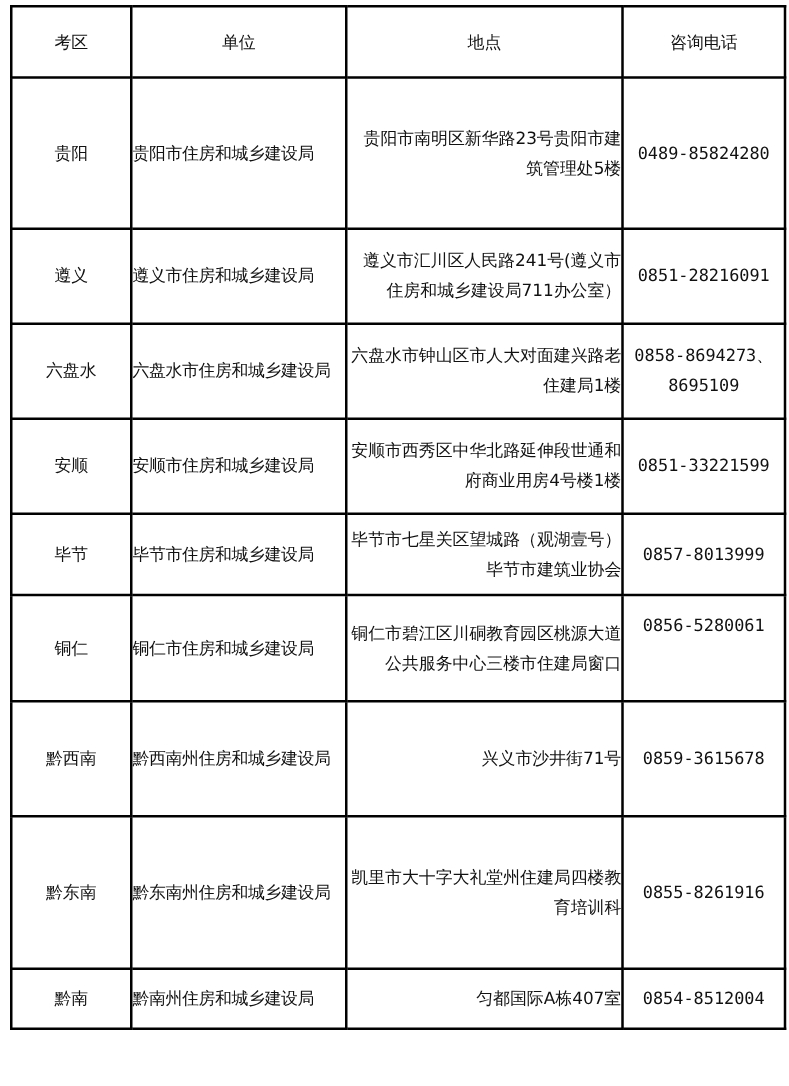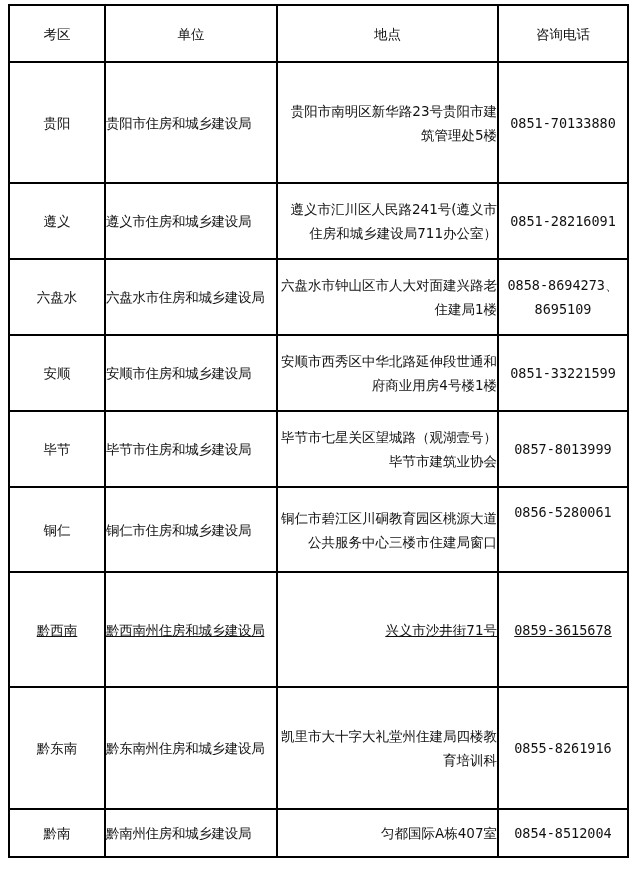--- a/index.html
+++ b/index.html
@@ -43,23 +43,23 @@
     td.unit { text-align: left; white-space: nowrap; letter-spacing: -0.3px; }
     td.addr { text-align: right; padding-right: 2px; }
     td.phone { text-align: center; font-family: "DejaVu Sans Mono", "Liberation Mono", monospace; font-size: 12px; letter-spacing: 0; }
     td.phone.top { vertical-align: top; padding-top: 12px; }
 
     tr.h-head { height: 57px; }
     tr.h-r1 { height: 121px; }
     tr.h-r2 { height: 76px; }
     tr.h-r3 { height: 76px; }
     tr.h-r4 { height: 76px; }
-    tr.h-r5 { height: 76px; }
+    tr.h-r5 { height: 65px; }
     tr.h-r6 { height: 85px; }
-    tr.h-r7 { height: 115px; text-decoration: underline; }
+    tr.h-r7 { height: 92px; }
     tr.h-r8 { height: 122px; padding-left: 16px; }
     tr.h-r9 { height: 48px; padding-left: 12px; }
 
     .phone-line { display: block; }
   </style>
 </head>
 <body>
 
 <table class="info">
   <colgroup>
@@ -75,21 +75,21 @@
       <th>地点</th>
       <th>咨询电话</th>
     </tr>
   </thead>
   <tbody>
     <tr class="h-r1">
       <td class="area">贵阳</td>
       <td class="unit">贵阳市住房和城乡建设局</td>
       <td class="addr">贵阳市南明区新华路23号贵阳市建筑管理处5楼</td>
       <td class="phone">
-          <span class="phone-line">0851-70133880</span>
+          <span class="phone-line">0489-85824280</span>
         </td>
     </tr>
     <tr class="h-r2">
       <td class="area">遵义</td>
       <td class="unit">遵义市住房和城乡建设局</td>
       <td class="addr">遵义市汇川区人民路241号(遵义市住房和城乡建设局711办公室）</td>
       <td class="phone">
           <span class="phone-line">0851-28216091</span>
         </td>
     </tr>

